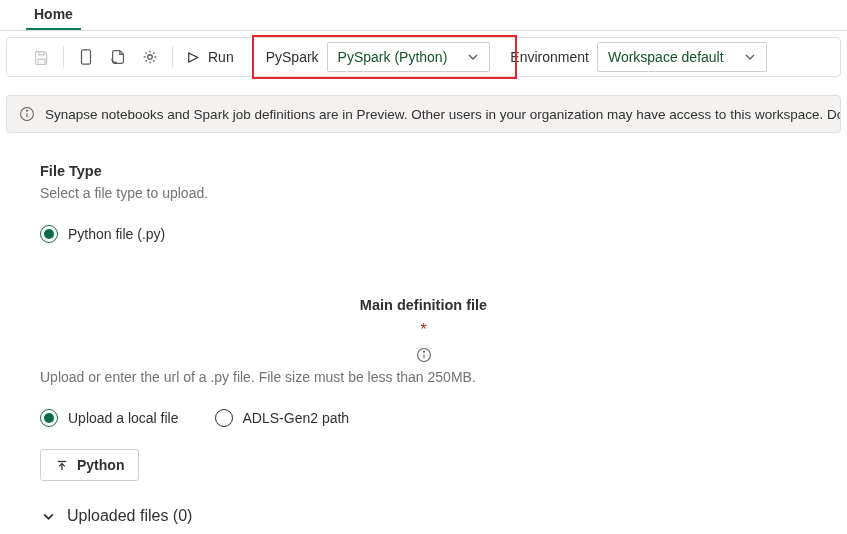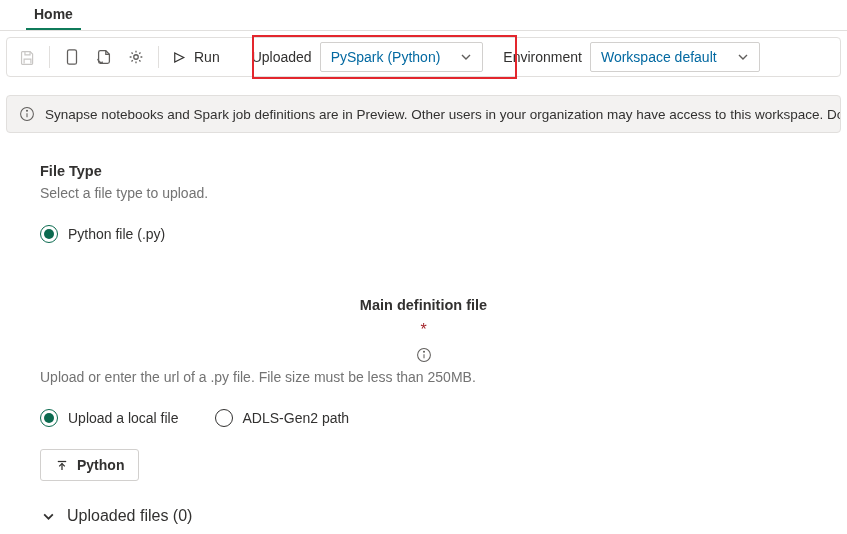--- a/index.html
+++ b/index.html
@@ -5,27 +5,27 @@
   * { box-sizing: border-box; margin: 0; padding: 0; font-family: "Segoe UI", -apple-system, Helvetica, Arial, sans-serif; }
   body { background: #fff; width: 847px; height: 534px; overflow: hidden; color: #323130; }
 
   
   .tabbar { display: flex; padding: 0 26px; border-bottom: 1px solid #e1dfdd; }
   .tab { font-size: 14px; font-weight: 600; padding: 6px 8px 6px 8px; cursor: pointer; }
   .tab.active { border-bottom: 2px solid #0f7b5a; }
 
   
   .toolbar-wrap { position: relative; }
-  .toolbar { display: flex; align-items: center; padding: 6px 4px; gap: 0; border: 1px solid #e1dfdd; border-radius: 4px; margin: 6px 6px 0 6px; height: 40px; }
+  .toolbar { display: flex; align-items: center; padding: 6px 18px; gap: 0; border: 1px solid #e1dfdd; border-radius: 4px; margin: 6px 6px 0 6px; height: 40px; }
   .tbtn { display: inline-flex; align-items: center; justify-content: center; width: 32px; height: 28px; color: #605e5c; cursor: pointer; }
   .tbtn.disabled { color: #c8c6c4; cursor: default; }
   .vsep { width: 1px; height: 22px; background: #e1dfdd; margin: 0 6px; }
   .run-btn { display: inline-flex; align-items: center; height: 28px; gap: 8px; font-size: 14px; color: #323130; cursor: pointer; padding: 0 6px; }
   .tlabel { font-size: 14px; color: #323130; padding: 0 8px; }
-  .tselect { display: inline-flex; align-items: center; height: 30px; border: 1px solid #d2d0ce; border-radius: 2px; padding: 0 10px; gap: 20px; font-size: 14px; color: #0369a1; cursor: pointer; margin-right: 12px; }
+  .tselect { display: inline-flex; align-items: center; height: 30px; border: 1px solid #d2d0ce; border-radius: 2px; padding: 0 10px; gap: 20px; font-size: 14px; color: #14532d; cursor: pointer; margin-right: 12px; }
   .chev { display:inline-flex; }
   .highlight-box { position: absolute; border: 2px solid #e3262d; pointer-events: none; left: 252px; top: -2px; width: 265px; height: 44px; }
 
   
   .banner { display: flex; align-items: center; gap: 10px; background: #f3f2f1; border: 1px solid #e1dfdd; border-radius: 4px; margin: 18px 6px 0 6px; padding: 10px 12px; font-size: 13.5px; color: #323130; white-space: nowrap; overflow: hidden; }
 
   
   .form { padding: 30px 40px; }
   .section-title { font-size: 14.5px; font-weight: 600; margin-bottom: 6px; }
   .section-desc { font-size: 14px; color: #737373; margin-bottom: 24px; }
@@ -85,21 +85,21 @@
     <span class="vsep"></span>
     <span class="run-btn">
       <span>
         <svg width="15" height="15" viewBox="0 0 20 20" fill="none" stroke="#323130" stroke-width="1.6">
             <path d="M5 4l12 6-12 6z"></path>
           </svg>
       </span>
       <span>Run</span>
     </span>
     <span style="width:18px"></span>
-    <span class="tlabel">Uploaded</span>
+    <span class="tlabel">PySpark</span>
     <span class="tselect">
       <span>PySpark (Python)</span>
       <span class="chev">
         <svg width="12" height="12" viewBox="0 0 12 12" fill="none" stroke="#605e5c" stroke-width="1.4">
             <path d="M2 4l4 4 4-4"></path>
           </svg>
       </span>
     </span>
     <span class="tlabel">Environment</span>
     <span class="tselect">

